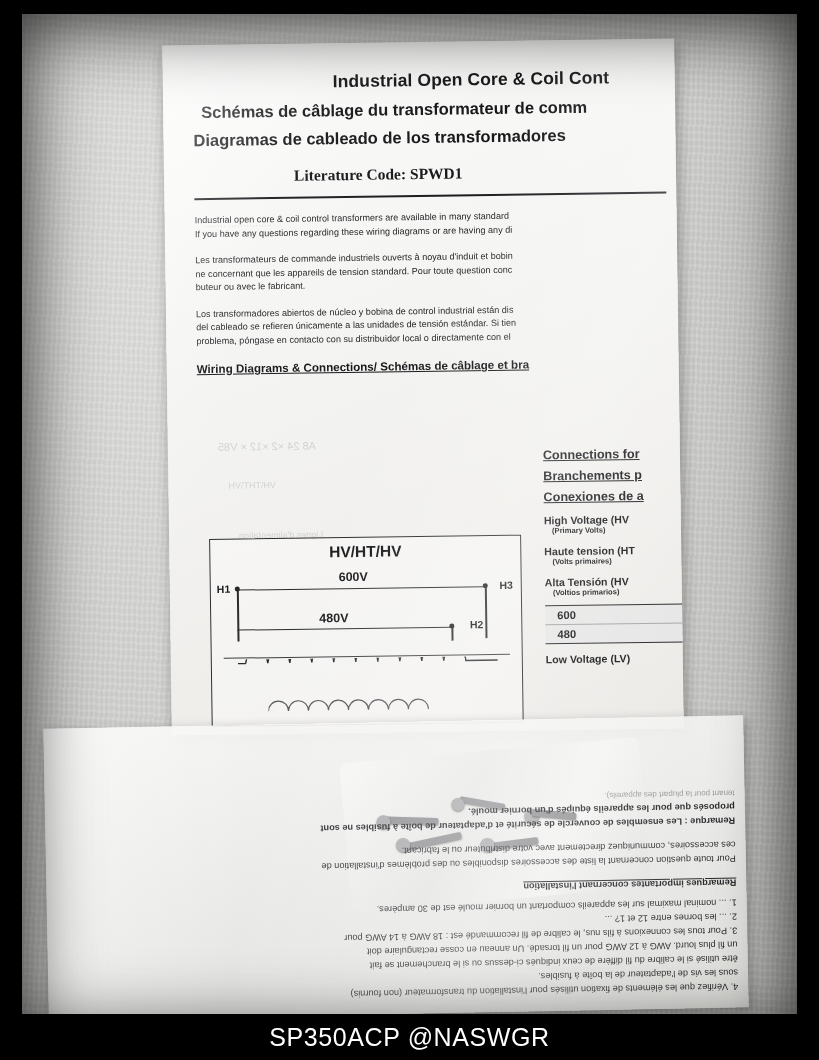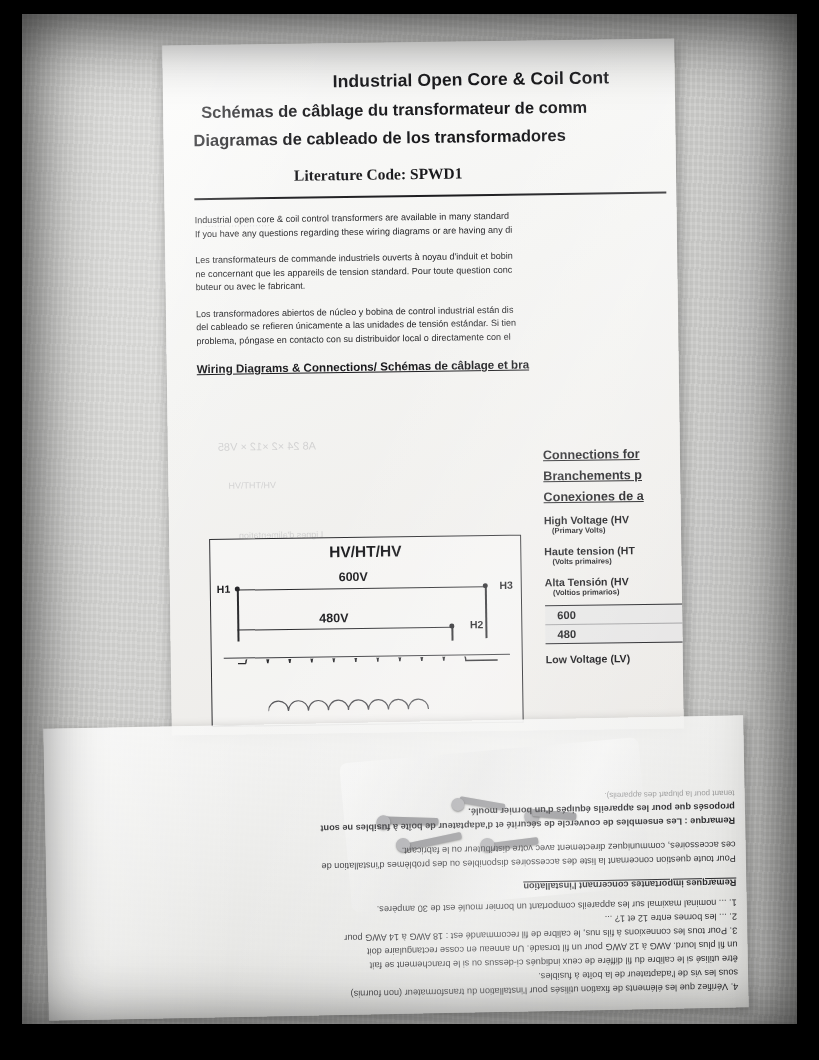--- a/index.html
+++ b/index.html
@@ -428,14 +428,17 @@
       <div class="fp" style="margin-top:10px;">Pour toute question concernant la liste des accessoires disponibles ou des problèmes d'installation de</div>
       <div class="fp">ces accessoires, communiquez directement avec votre distributeur ou le fabricant.</div>
       <div class="fp fp-b" style="margin-top:10px;">Remarque : Les ensembles de couvercle de sécurité et d'adaptateur de boîte à fusibles ne sont</div>
       <div class="fp fp-b">proposés que pour les appareils équipés d'un bornier moulé.</div>
       <div class="fp" style="opacity:.45; font-size:8px;">tenant pour la plupart des appareils).</div>
     </div>
   </div>
 
   <div class="vignette"></div>
 
+  <div class="caption">
+    <span>SP350ACP @NASWGR</span>
+  </div>
 
 </div>
 
 </body></html>

